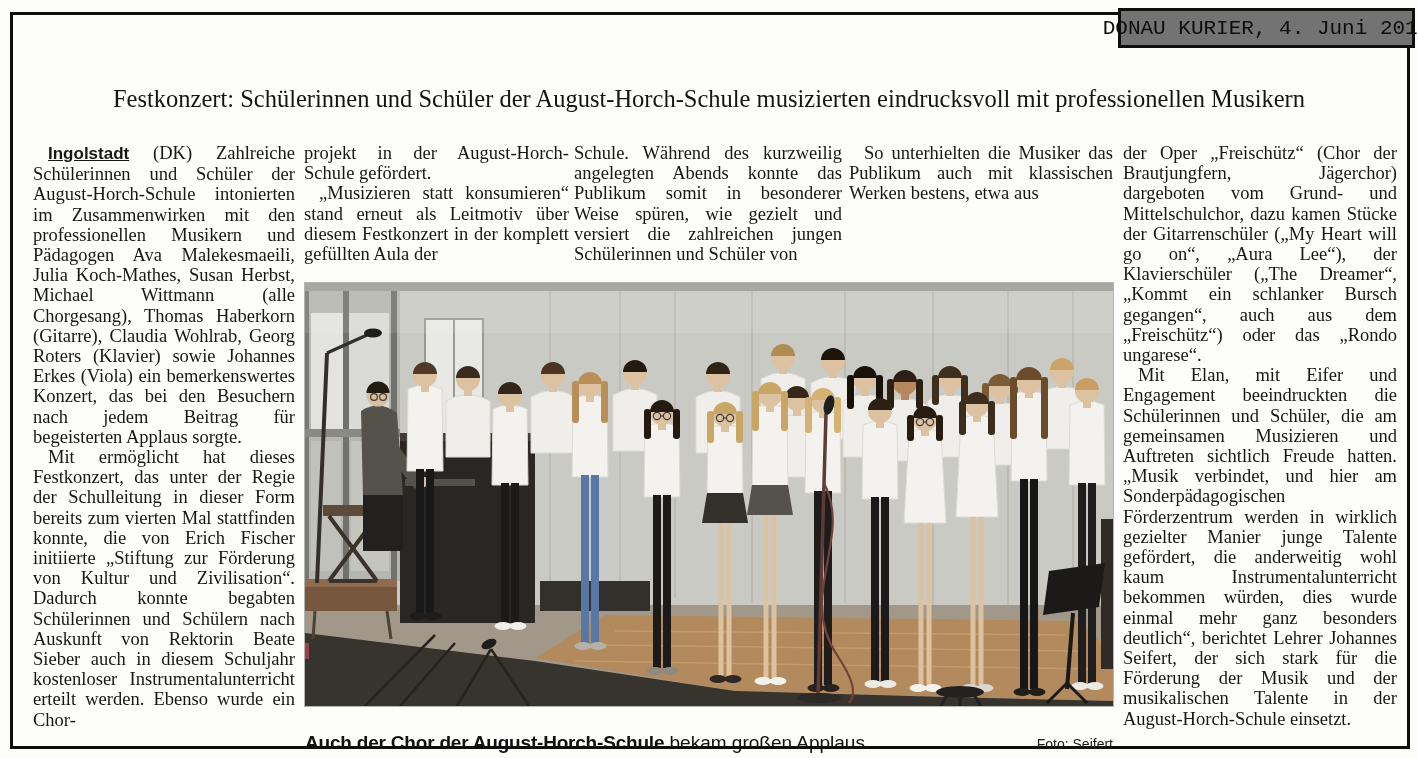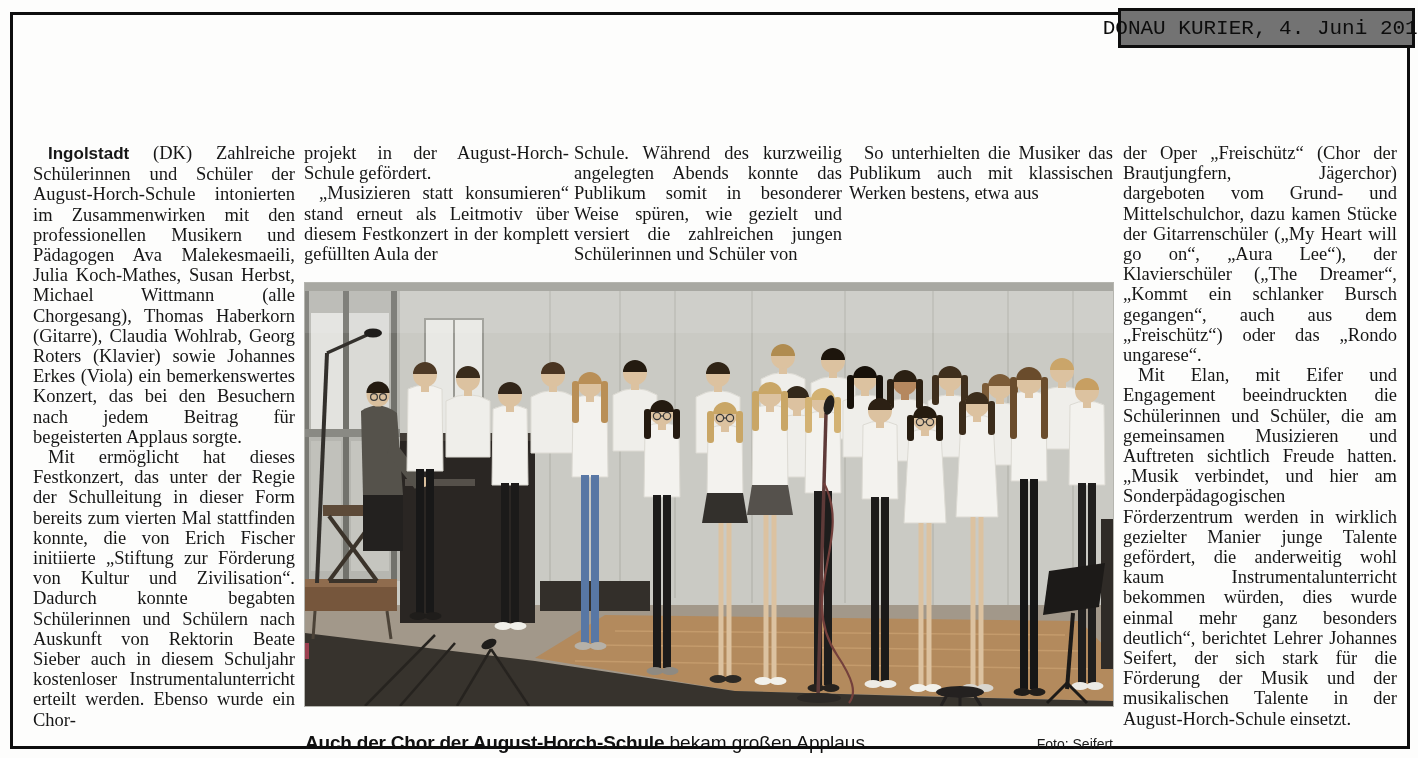--- a/index.html
+++ b/index.html
@@ -15,40 +15,41 @@
          font-size:24.5px;color:#141414;}
   .col{position:absolute;top:143px;font-size:18.5px;line-height:20.2px;text-align:justify;
        overflow:hidden;}
   .col p{margin:0;}
   .ind{text-indent:15px;}
   .c1{left:33px;width:262px;height:604px;}
   .c2{left:304px;width:265px;height:136px;}
   .c3{left:574px;width:268px;height:136px;}
   .c4{left:849px;width:264px;height:136px;}
   .c5{left:1123px;width:274px;height:604px;}
-  .dateline{font-family:"Liberation Sans",sans-serif;font-weight:bold;font-size:17px;}
+  .dateline{font-family:"Liberation Sans",sans-serif;font-weight:bold;font-size:17px;text-decoration:underline;}
   .photo{position:absolute;left:305px;top:283px;width:808px;height:423px;background:#c9c9c3;
          box-shadow:0 0 0 1px #b5b5af;}
   .photo svg{display:block;}
   .caption{position:absolute;left:305px;top:732px;width:808px;display:flex;
          justify-content:space-between;align-items:baseline;
          font-family:"Liberation Sans",sans-serif;font-size:19px;color:#101010;}
   .caption .bold{font-weight:bold;letter-spacing:-0.2px;}
   .credit{font-size:14px;color:#1a1a1a;}
 </style>
 </head>
 <body>
 
 <div class="sheet">
   <div class="frame"></div>
 
   <div class="masthead-box">
     <span>DONAU KURIER, 4. Juni 2019</span>
   </div>
 
+  <div class="subtitle">Festkonzert: Schülerinnen und Schüler der August-Horch-Schule musizierten eindrucksvoll mit professionellen Musikern</div>
 
   <div class="col c1">
     <p class="ind"><span class="dateline">Ingolstadt</span> <span>(DK) Zahlreiche Schülerinnen und Schüler der August-Horch-Schule intonierten im Zusammenwirken mit den professionellen Musikern und Pädagogen Ava Malekesmaeili, Julia Koch-Mathes, Susan Herbst, Michael Wittmann (alle Chorgesang), Thomas Haberkorn (Gitarre), Claudia Wohlrab, Georg Roters (Klavier) sowie Johannes Erkes (Viola) ein bemerkenswertes Konzert, das bei den Besuchern nach jedem Beitrag für begeisterten Applaus sorgte.</span></p>
     <p class="ind">Mit ermöglicht hat dieses Festkonzert, das unter der Regie der Schulleitung in dieser Form bereits zum vierten Mal stattfinden konnte, die von Erich Fischer initiierte „Stiftung zur Förderung von Kultur und Zivilisation“. Dadurch konnte begabten Schülerinnen und Schülern nach Auskunft von Rektorin Beate Sieber auch in diesem Schuljahr kostenloser Instrumentalunterricht erteilt werden. Ebenso wurde ein Chor-</p>
   </div>
 
   <div class="col c2">
     <p>projekt in der August-Horch-Schule gefördert.</p>
     <p class="ind">„Musizieren statt konsumieren“ stand erneut als Leitmotiv über diesem Festkonzert in der komplett gefüllten Aula der</p>
   </div>

